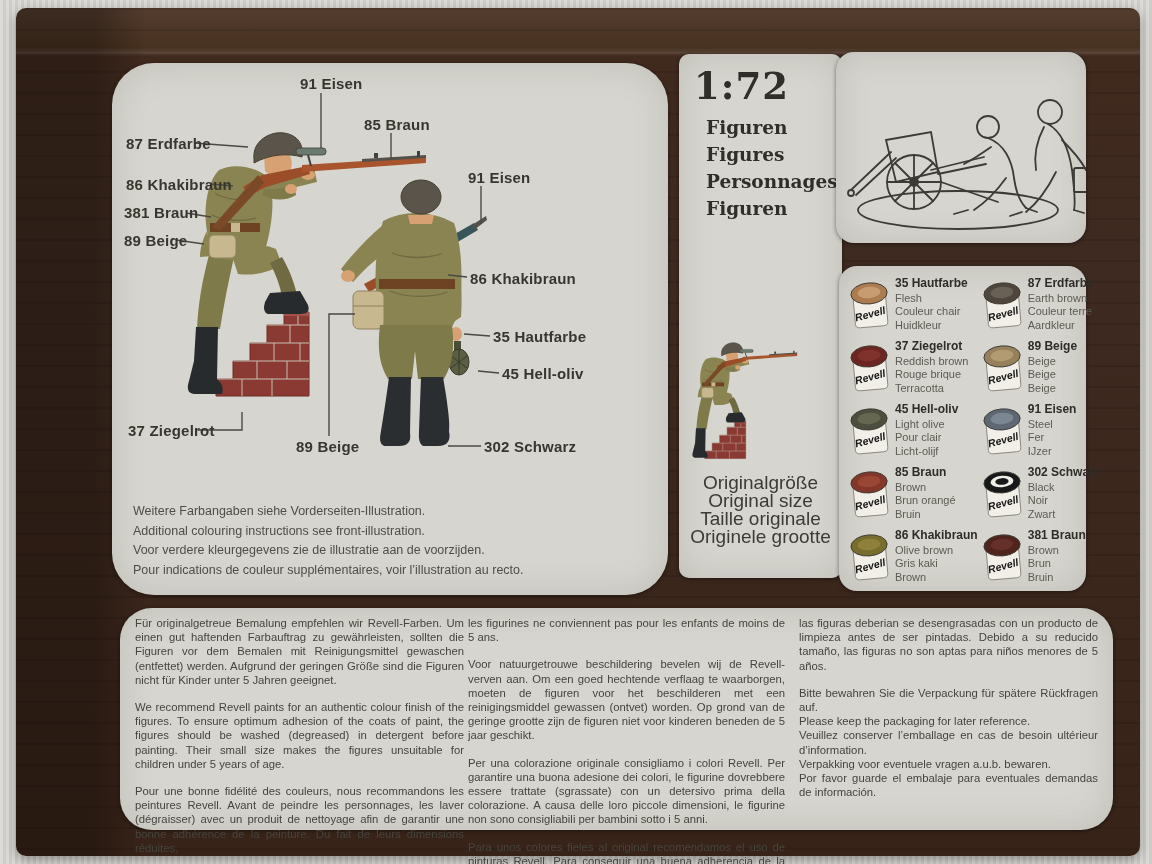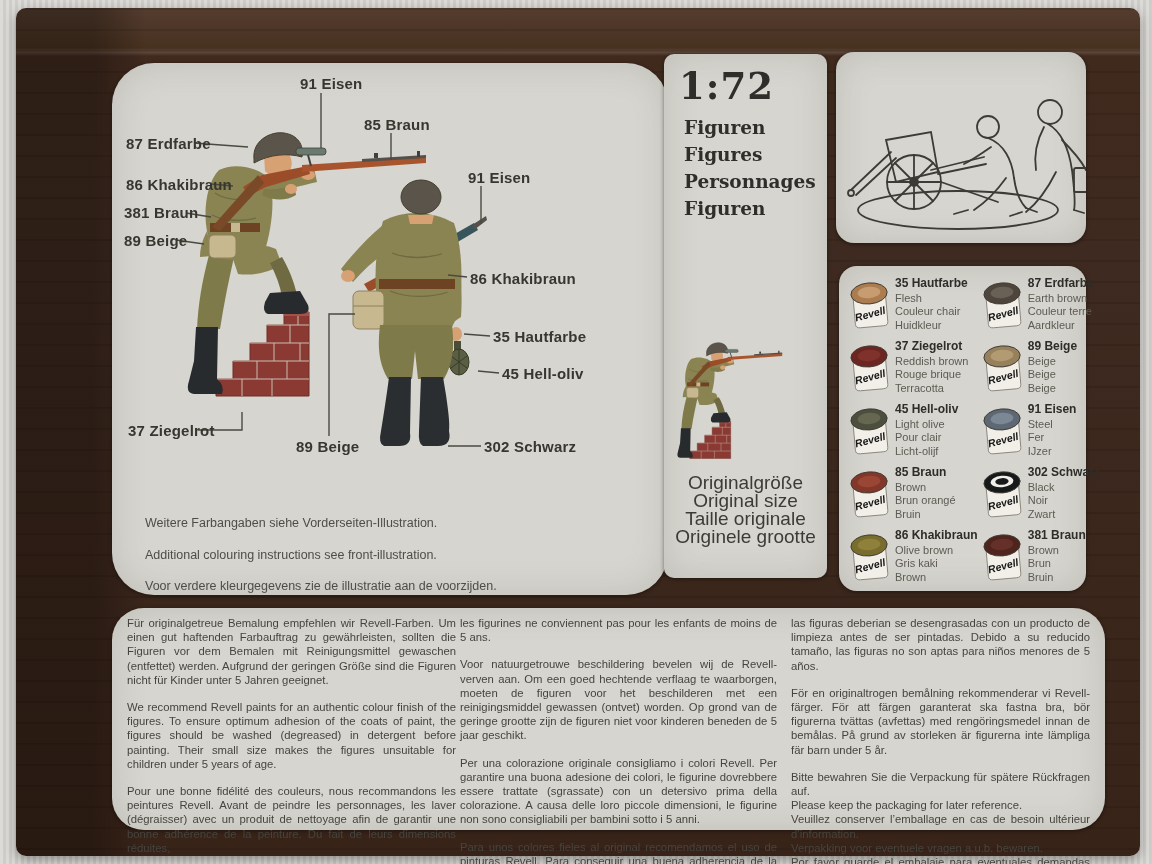--- a/index.html
+++ b/index.html
@@ -22,43 +22,43 @@
     box-shadow:inset 0 0 34px rgba(105,100,90,0.20), 0 1px 4px rgba(0,0,0,0.45);
   }
   
   .figure-panel{left:96px;top:55px;width:556px;height:532px;border-radius:42px;}
   .figure-art{position:absolute;left:0;top:0;width:556px;height:532px;}
   .callout{
     position:absolute;font-size:15px;font-weight:bold;color:#37362f;
     letter-spacing:0.2px;white-space:nowrap;
   }
   .figure-notes{position:absolute;left:17px;top:437px;font-size:12.5px;line-height:15.5px;color:#4e4d47;}
-  .figure-notes p{margin:16px;}
+  .figure-notes p{margin:4px;}
   
-  .scale-panel{left:648px;top:46px;width:163px;height:524px;border-radius:10px;color:#2f2e2a;}
+  .scale-panel{left:663px;top:46px;width:163px;height:524px;border-radius:10px;color:#2f2e2a;}
   .ratio{font-family:"DejaVu Serif",serif;font-weight:bold;font-size:37px;letter-spacing:1px;padding:10px 0 0 15px;}
-  .lang-names{padding:6px 0 0 20px;font-family:"DejaVu Serif",serif;font-weight:600;font-size:18.5px;line-height:27px;}
+  .lang-names{padding:6px 0 0 27px;font-family:"DejaVu Serif",serif;font-weight:600;font-size:18.5px;line-height:27px;}
   .lang-names div{white-space:nowrap;}
   .mini-art{position:absolute;left:0;top:0;width:137px;height:524px;}
   .size-names{position:absolute;left:0;top:420px;width:100%;text-align:center;font-size:19px;line-height:18px;color:#3c3b35;}
   
   .drawing-panel{left:820px;top:44px;width:250px;height:191px;border-radius:18px;}
   .sketch{position:absolute;left:0;top:0;width:250px;height:191px;}
   
   .paints-panel{left:823px;top:258px;width:247px;height:325px;border-radius:18px;}
   .paints-grid{
     position:absolute;left:8px;top:10px;right:2px;bottom:4px;
     display:grid;grid-template-columns:1fr 1fr;grid-auto-rows:63px;column-gap:2px;
   }
   .paint-item{display:flex;gap:4px;}
   .tin{width:44px;height:56px;flex:none;}
   .paint-text{padding-top:1px;font-size:11px;line-height:13.5px;color:#5d5b52;white-space:nowrap;}
   .paint-code{font-size:12px;font-weight:bold;color:#2e2d29;margin-bottom:1px;}
   
-  .info-panel{left:96px;top:600px;width:993px;height:222px;border-radius:32px;}
+  .info-panel{left:104px;top:600px;width:993px;height:222px;border-radius:32px;}
   .info-col{position:absolute;top:8px;font-size:11.3px;line-height:14.2px;color:#45443e;text-align:justify;}
   .col1{left:15px;width:329px;}
   .col2{left:348px;width:317px;}
   .col3{left:679px;width:299px;}
   .info-col p{margin:0 0 13px 0;}
   .info-col p.tight{margin-bottom:0;}
 </style>
 </head>
 <body>
 
@@ -402,21 +402,20 @@
         <p>Pour une bonne fidélité des couleurs, nous recommandons les peintures Revell. Avant de peindre les personnages, les laver (dégraisser) avec un produit de nettoyage afin de garantir une bonne adhérence de la peinture. Du fait de leurs dimensions réduites,</p>
       </div>
       <div class="info-col col2">
         <p>les figurines ne conviennent pas pour les enfants de moins de 5 ans.</p>
         <p>Voor natuurgetrouwe beschildering bevelen wij de Revell-verven aan. Om een goed hechtende verflaag te waarborgen, moeten de figuren voor het beschilderen met een reinigingsmiddel gewassen (ontvet) worden. Op grond van de geringe grootte zijn de figuren niet voor kinderen beneden de 5 jaar geschikt.</p>
         <p>Per una colorazione originale consigliamo i colori Revell. Per garantire una buona adesione dei colori, le figurine dovrebbere essere trattate (sgrassate) con un detersivo prima della colorazione. A causa delle loro piccole dimensioni, le figurine non sono consigliabili per bambini sotto i 5 anni.</p>
         <p>Para unos colores fieles al original recomendamos el uso de pinturas Revell. Para conseguir una buena adherencia de la pintura,</p>
       </div>
       <div class="info-col col3">
         <p>las figuras deberian se desengrasadas con un producto de limpieza antes de ser pintadas. Debido a su reducido tamaño, las figuras no son aptas para niños menores de 5 años.</p>
-        <p>För en originaltrogen bemålning rekommenderar vi Revell-färger. För att färgen garanterat ska fastna bra, bör figurerna tvättas (avfettas) med rengöringsmedel innan de bemålas. På grund av storleken är figurerna inte lämpliga fär barn under 5 år.</p>
         <p class="tight">Bitte bewahren Sie die Verpackung für spätere Rückfragen auf.</p>
         <p class="tight">Please keep the packaging for later reference.</p>
         <p class="tight">Veuillez conserver l’emballage en cas de besoin ultérieur d’information.</p>
         <p class="tight">Verpakking voor eventuele vragen a.u.b. bewaren.</p>
         <p class="tight">Por favor guarde el embalaje para eventuales demandas de información.</p>
       </div>
     </section>
 
   </div>
 </div>

